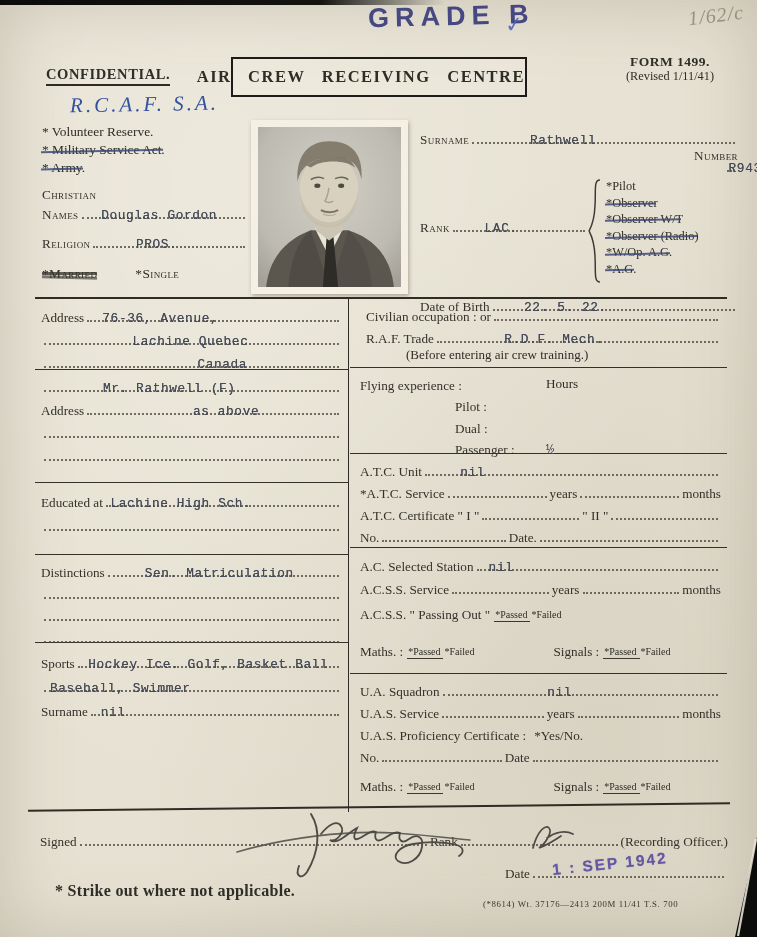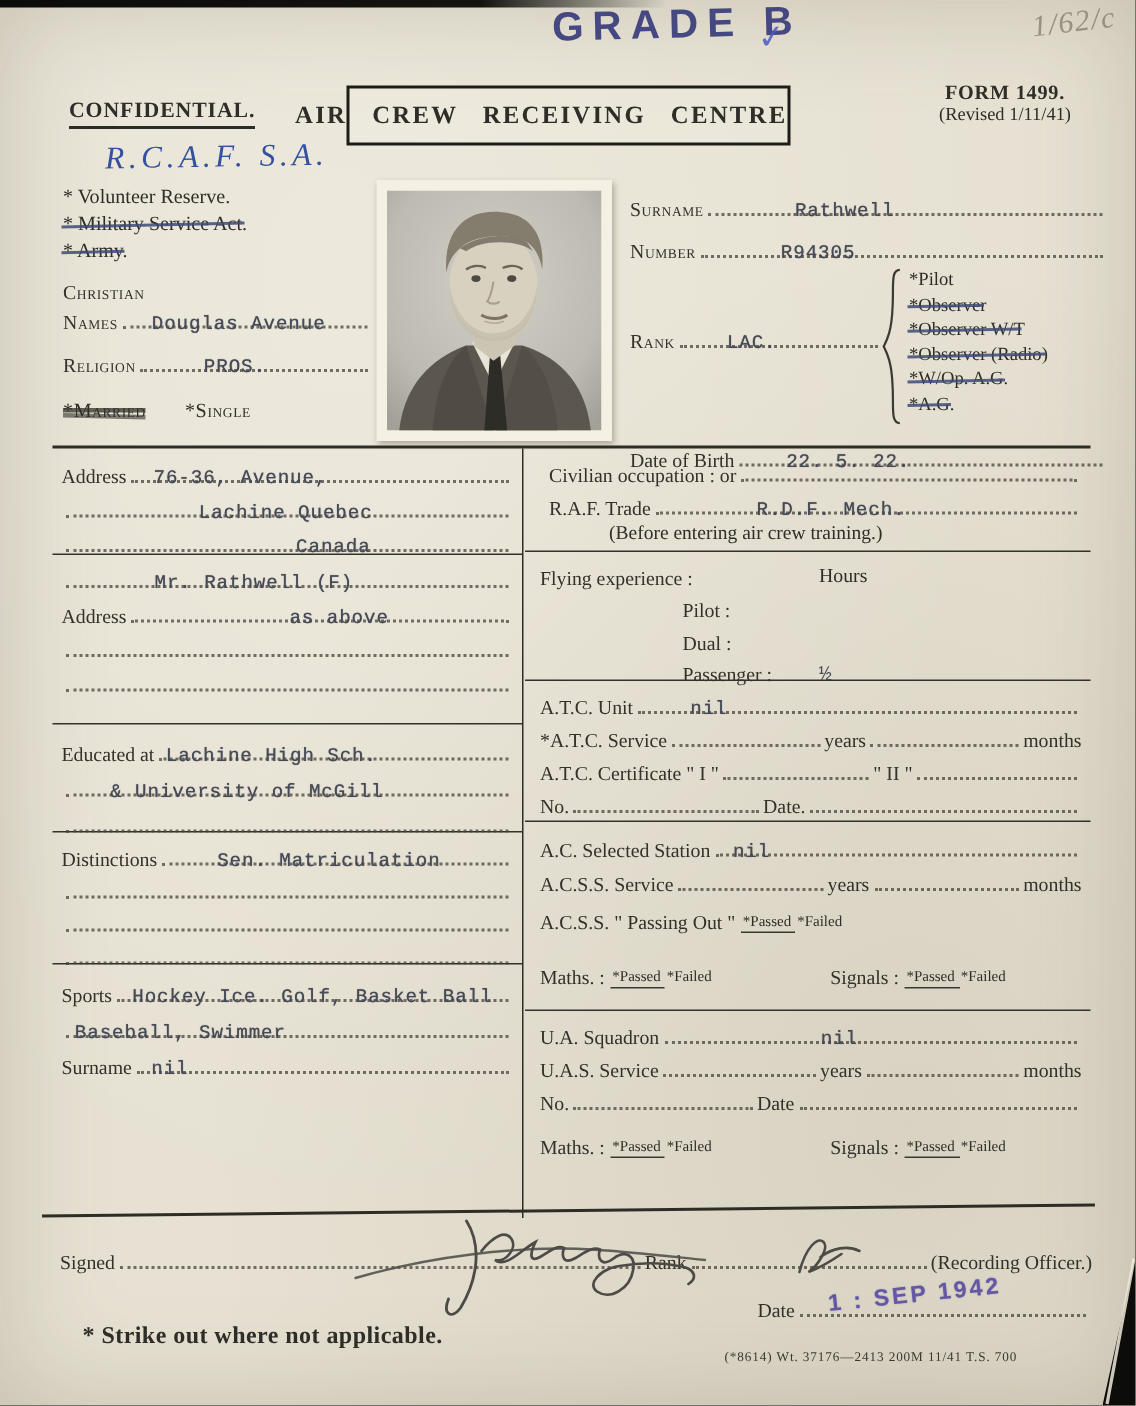--- a/index.html
+++ b/index.html
@@ -41,21 +41,21 @@
   .title-box span{font-weight:bold;font-size:16.5px;letter-spacing:1.5px;word-spacing:11px;white-space:nowrap;}
   .form-no{position:absolute;left:600px;top:54px;width:140px;text-align:center;line-height:15px;}
   .form-no .n1{font-weight:bold;font-size:13.5px;letter-spacing:.5px;}
   .form-no .n2{font-size:12.3px;}
   .service-note{position:absolute;left:70px;top:92px;font-style:italic;font-size:21px;letter-spacing:3px;color:#3450a0;transform:rotate(-1deg);}
   
   .id-left{position:absolute;left:42px;top:122px;width:206px;}
   .svc-opt{font-size:13.4px;line-height:17px;white-space:nowrap;display:inline-block;}
   .christian{margin-top:11px;font-size:13.2px;}
   .idrow{display:flex;align-items:flex-end;height:20px;}
-  .marital{margin-top:14px;display:flex;gap:26px;font-size:13.4px;}
+  .marital{margin-top:14px;display:flex;gap:38px;font-size:13.4px;}
   .photo{position:absolute;left:251px;top:120px;width:157px;height:174px;background:#f4f0e4;box-shadow:1px 2px 4px rgba(60,50,30,.35);padding:7px;box-sizing:border-box;}
   .photo svg{display:block;width:100%;height:100%;}
   .id-right{position:absolute;left:420px;top:124px;width:318px;}
   .rank-wrap{display:flex;margin-top:2px;}
   .rank-left{display:flex;align-items:flex-end;flex:0 0 168px;height:104px;padding-bottom:46px;box-sizing:border-box;}
   .rank-left .dots{flex:1;}
   .brace{flex:0 0 14px;height:106px;}
   .rank-opts{padding-left:4px;font-size:12.4px;line-height:16.6px;white-space:nowrap;}
   .rank-opts .line{display:block;}
   
@@ -106,21 +106,21 @@
 
   <div class="id-left">
     <div><span class="svc-opt">* Volunteer Reserve.</span></div>
     <div><span class="svc-opt struck">* Military Service Act.</span></div>
     <div><span class="svc-opt struck">* Army.</span></div>
     <div class="christian">
       <div class="lbl sc">Christian</div>
       <div class="idrow">
         <span class="lbl sc">Names</span>
         <span class="dots">
-            <span class="entry" style="left:12%">Douglas Avenue</span>
+            <span class="entry" style="left:12%">Douglas Gordon</span>
           </span>
       </div>
     </div>
     <div class="idrow" style="margin-top:9px;">
       <span class="lbl sc">Religion</span>
       <span class="dots">
           <span class="entry" style="left:28%">PROS.</span>
         </span>
     </div>
     <div class="marital">
@@ -167,21 +167,21 @@
     </svg>
   </div>
 
   <div class="id-right">
     <div class="row h24">
       <span class="lbl sc">Surname</span>
       <span class="dots">
           <span class="entry" style="left:22%">Rathwell</span>
         </span>
     </div>
-    <div class="row" style="height:28px;">
+    <div class="row" style="height:28px;flex-direction:column;">
       <span class="lbl sc">Number</span>
       <span class="dots">
           <span class="entry" style="left:20%">R94305</span>
         </span>
     </div>
     <div class="rank-wrap">
       <div class="rank-left">
         <span class="lbl sc">Rank</span>
         <span class="dots">
             <span class="entry" style="left:24%">LAC.</span>
@@ -250,25 +250,20 @@
     </div>
 
     <div class="cell cellL" style="top:184px;height:72px;">
       <div class="row h24">
         <span class="lbl">Educated at</span>
         <span class="dots">
             <span class="entry" style="left:2%">Lachine High Sch.</span>
           </span>
       </div>
       <div class="row h24">
-          <span class="dots fw">
-            <span class="entry" style="left:10%">&amp; University of McGill</span>
-          </span>
-        </div>
-      <div class="row h24">
           <span class="dots fw"></span>
         </div>
     </div>
 
     <div class="cell cellL" style="top:256px;height:88px;">
       <div class="row h22">
         <span class="lbl">Distinctions</span>
         <span class="dots">
             <span class="entry" style="left:16%">Sen. Matriculation</span>
           </span>
@@ -404,20 +399,24 @@
         <span class="dots">
             <span class="entry" style="left:38%">nil</span>
           </span>
       </div>
       <div class="row h22">
         <span class="lbl">U.A.S. Service</span>
         <span class="dots"></span>
         <span class="lbl">years</span>
         <span class="dots"></span>
         <span class="lbl">months</span>
+      </div>
+      <div class="row h22">
+        <span class="lbl">U.A.S. Proficiency Certificate :</span>
+        <span class="lbl" style="margin-left:8px;">*Yes/No.</span>
       </div>
       <div class="row h22">
         <span class="lbl">No.</span>
         <span class="dots" style="flex:.9"></span>
         <span class="lbl">Date</span>
         <span class="dots" style="flex:1.4"></span>
       </div>
       <div class="mathsrow" style="height:42px;">
         <span class="lbl">Maths. :</span>
         <span class="frac">

